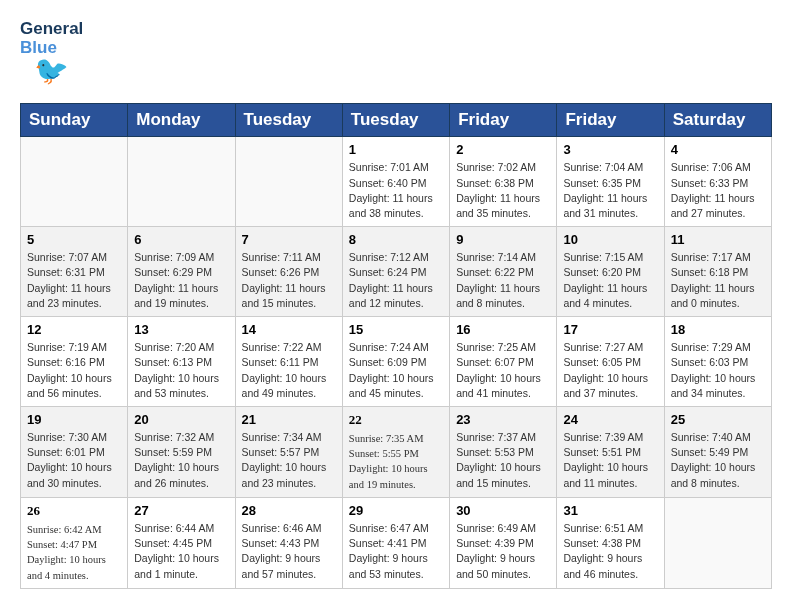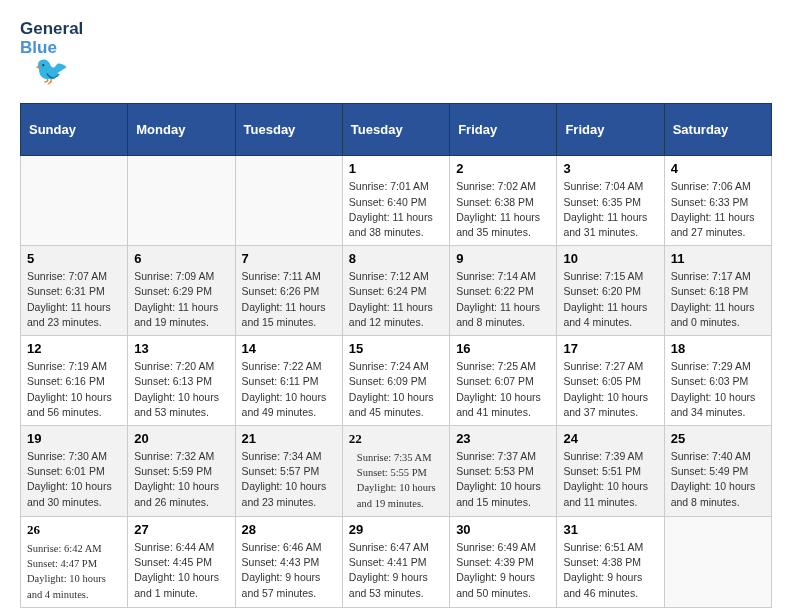--- a/index.html
+++ b/index.html
@@ -35,22 +35,22 @@
     }
     .calendar {
       width: 100%;
       border-collapse: collapse;
       border: 1px solid #ccc;
     }
     .calendar th {
       background-color: #2a5298;
       color: #fff;
       text-align: left;
-      padding: 18px 8px;
-      font-size: 13px;
+      padding: 6px 8px;
+      font-size: 17px;
       border: 1px solid #1a3a5c;
     }
     .calendar td {
       vertical-align: top;
       border: 1px solid #ccc;
       padding: 5px 6px;
       width: calc(100% / 7);
       min-height: 80px;
       font-size: 11px;
       color: #333;
@@ -264,21 +264,21 @@
         </td>
         <td style="background: rgb(242, 242, 242);">
           <div class="day-number">21</div>
           <div class="day-info" style="white-space: pre-line;">Sunrise: 7:34 AM
 Sunset: 5:57 PM
 Daylight: 10 hours
 and 23 minutes.</div>
         </td>
         <td style="background: rgb(242, 242, 242); font-family: Liberation Serif, serif;">
           <div class="day-number">22</div>
-          <div class="day-info" style="white-space: pre-line; margin-left: 8px;">Sunrise: 7:35 AM
+          <div class="day-info" style="white-space: pre-line;">Sunrise: 7:35 AM
 Sunset: 5:55 PM
 Daylight: 10 hours
 and 19 minutes.</div>
         </td>
         <td style="background: rgb(242, 242, 242);">
           <div class="day-number">23</div>
           <div class="day-info" style="white-space: pre-line;">Sunrise: 7:37 AM
 Sunset: 5:53 PM
 Daylight: 10 hours
 and 15 minutes.</div>

